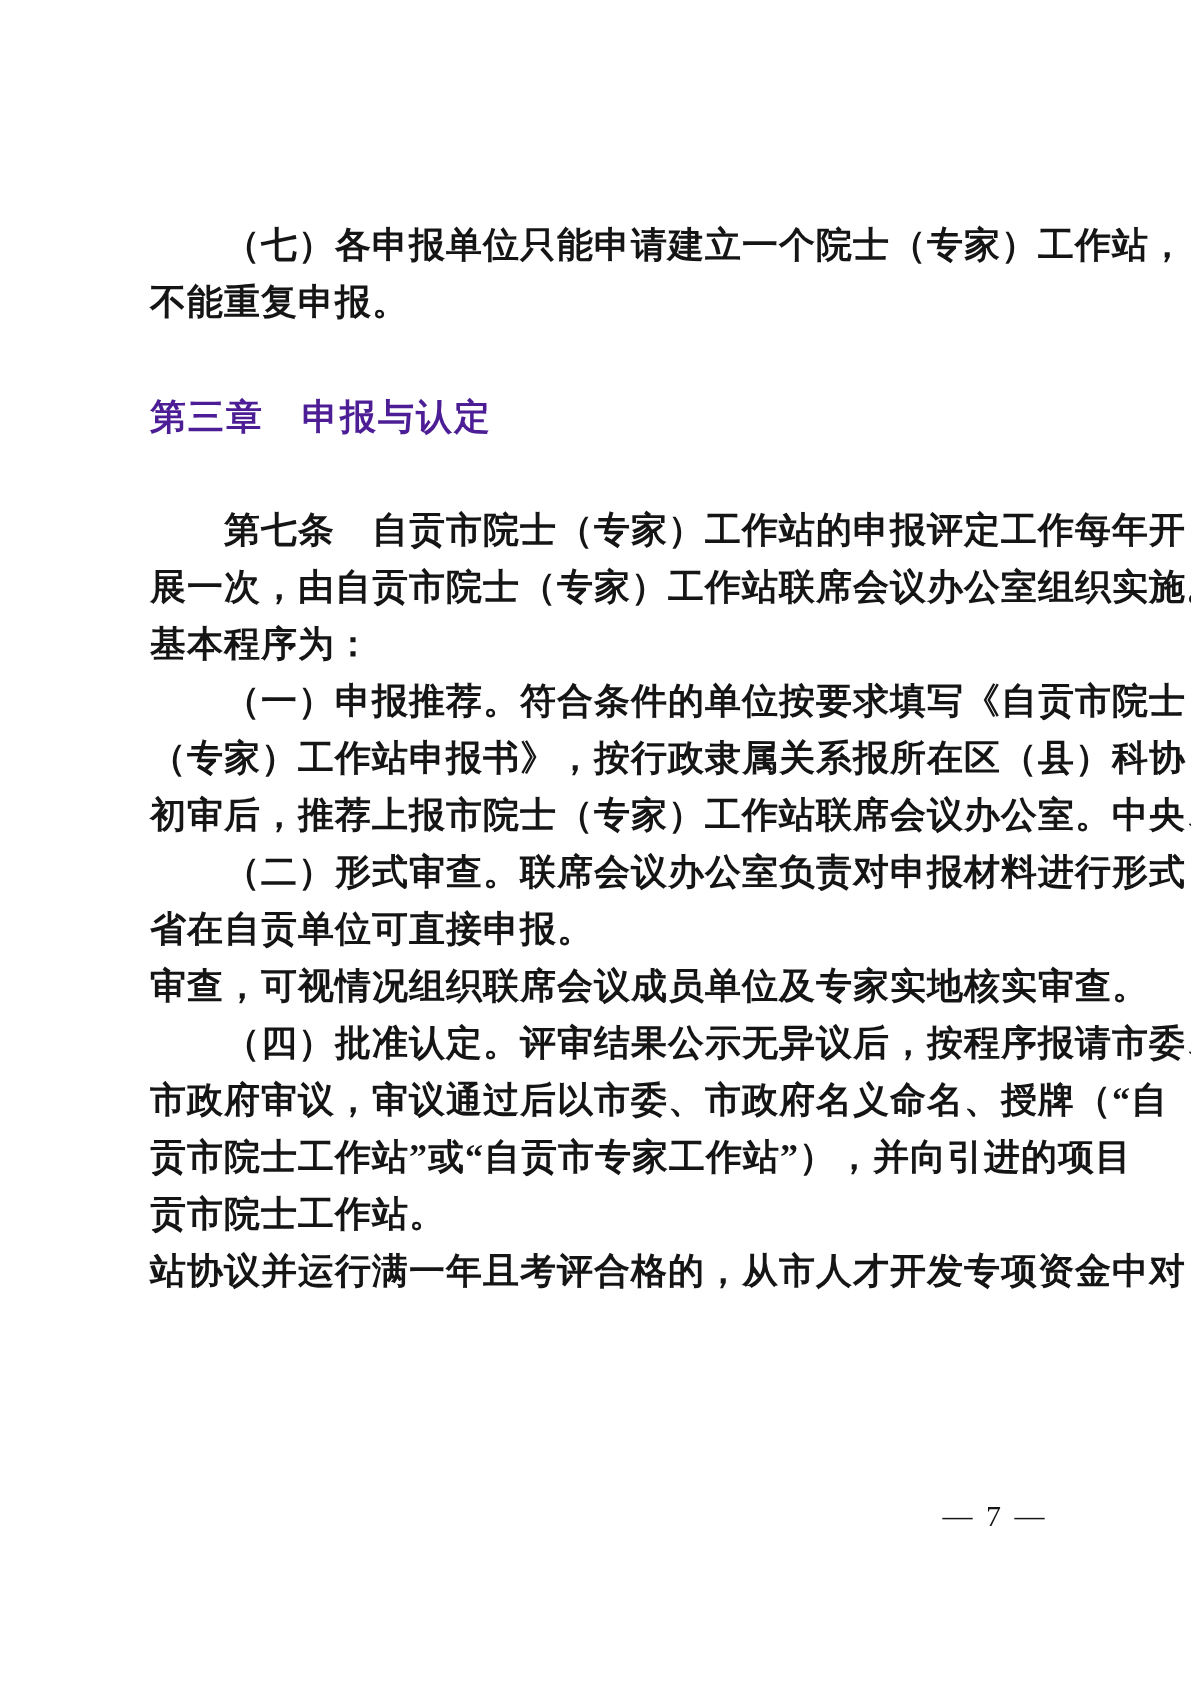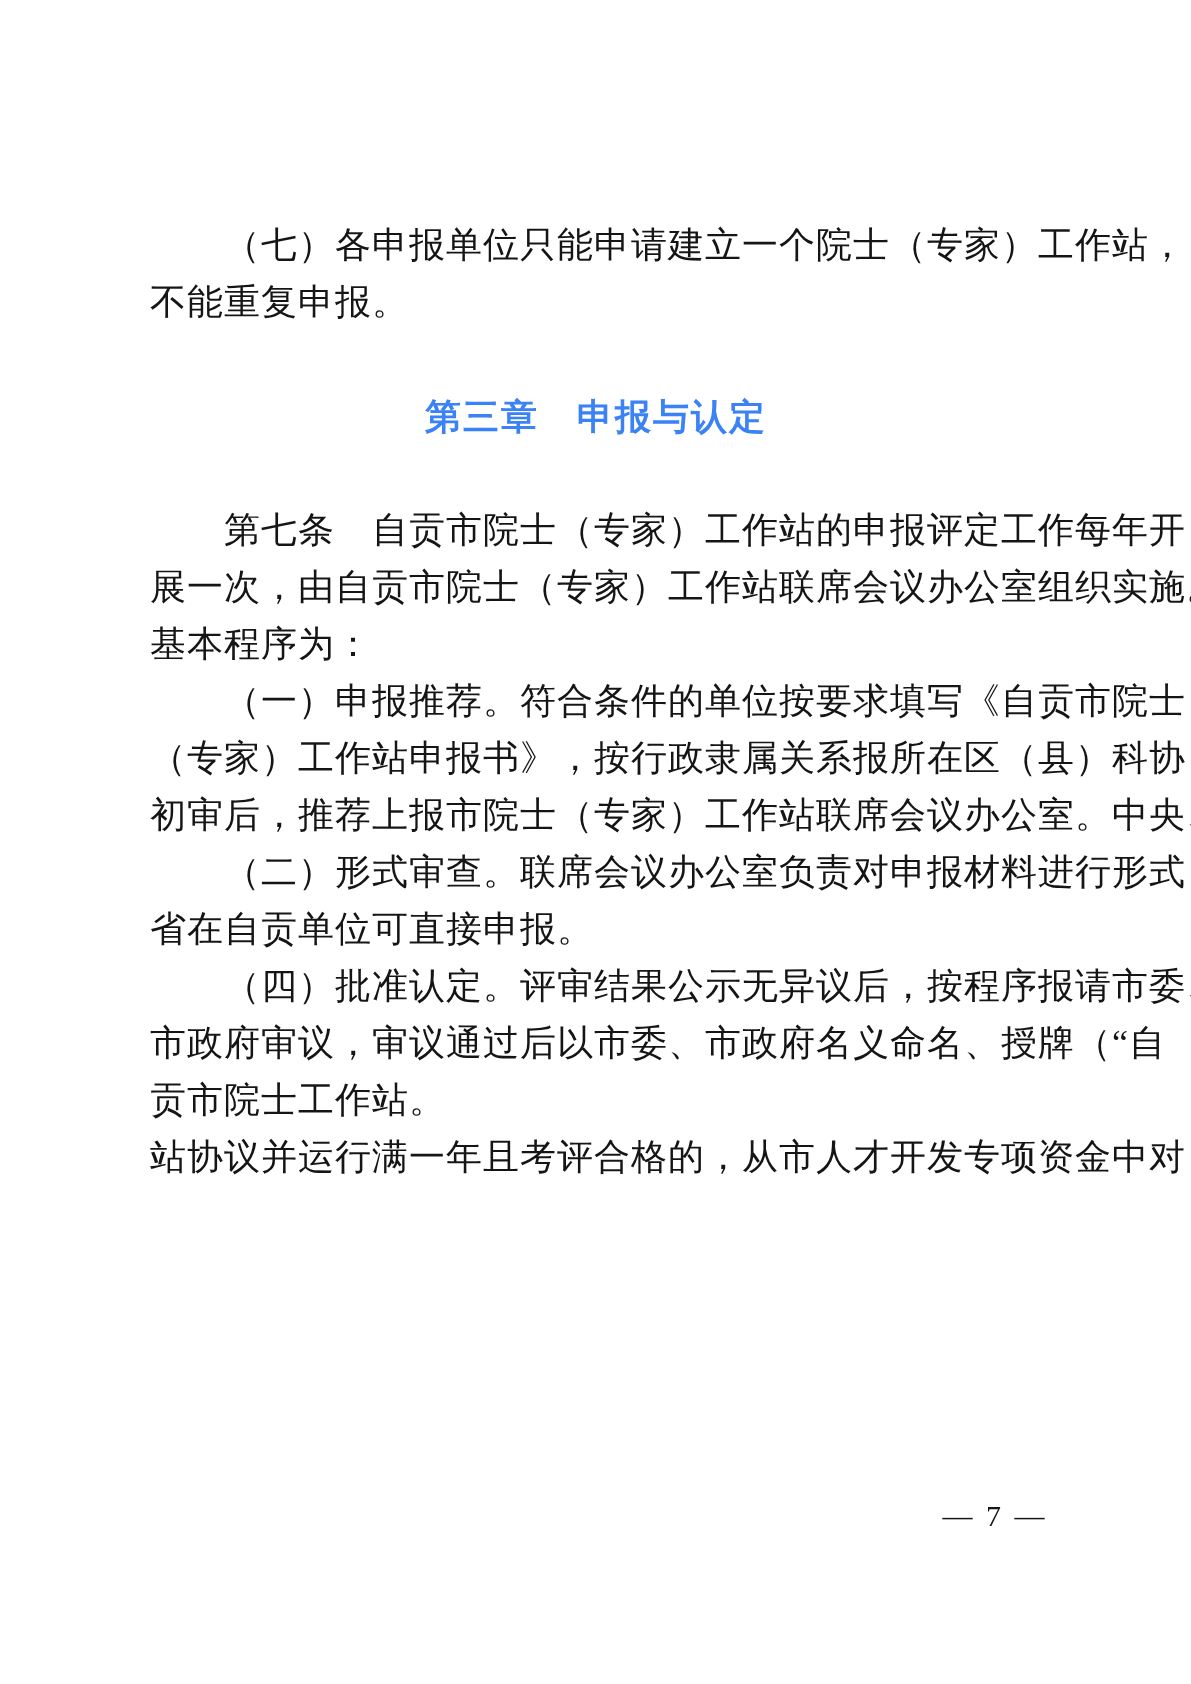--- a/index.html
+++ b/index.html
@@ -22,30 +22,30 @@
     top: 217px;
     width: 892px;
   }
   .line {
     height: 57px;
     line-height: 57px;
     font-size: 36px;
     letter-spacing: 1px;
     white-space: nowrap;
     color: #151515;
-    font-weight: 400;
+    font-weight: 700;
   }
   .line.blank {
     
   }
   .line.heading {
     font-family: "Liberation Sans", sans-serif;
     font-weight: 700;
-    text-align: center;
-    color: #3b82f6;
+    text-align: left;
+    color: #4c1d95;
     letter-spacing: 2px;
   }
   .line.indent {
     text-indent: 74px;
   }
   .page-number {
     position: absolute;
     top: 1496px;
     left: 930px;
     width: 130px;
@@ -69,19 +69,21 @@
       <div class="line heading">第三章　申报与认定</div>
       <div class="line blank"></div>
       <div class="line body indent">第七条　自贡市院士（专家）工作站的申报评定工作每年开</div>
       <div class="line body">展一次，由自贡市院士（专家）工作站联席会议办公室组织实施。</div>
       <div class="line body">基本程序为：</div>
       <div class="line body indent">（一）申报推荐。符合条件的单位按要求填写《自贡市院士</div>
       <div class="line body">（专家）工作站申报书》，按行政隶属关系报所在区（县）科协</div>
       <div class="line body">初审后，推荐上报市院士（专家）工作站联席会议办公室。中央、</div>
       <div class="line body indent">（二）形式审查。联席会议办公室负责对申报材料进行形式</div>
       <div class="line body">省在自贡单位可直接申报。</div>
+      <div class="line body">审查，可视情况组织联席会议成员单位及专家实地核实审查。</div>
       <div class="line body indent">（四）批准认定。评审结果公示无异议后，按程序报请市委、</div>
       <div class="line body">市政府审议，审议通过后以市委、市政府名义命名、授牌（“自</div>
+      <div class="line body">贡市院士工作站”或“自贡市专家工作站”），并向引进的项目</div>
       <div class="line body">贡市院士工作站。</div>
       <div class="line body">站协议并运行满一年且考评合格的，从市人才开发专项资金中对</div>
     </main>
   <div class="page-number">— 7 —</div>
 </div>
 
 </body></html>

